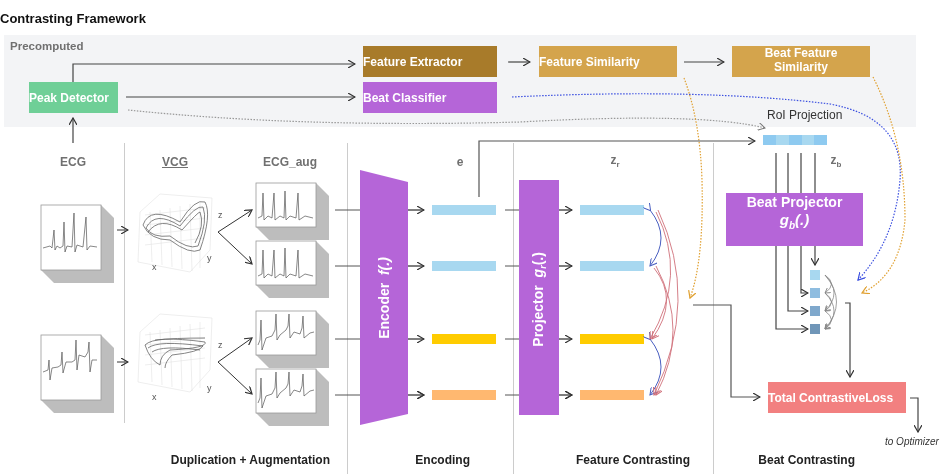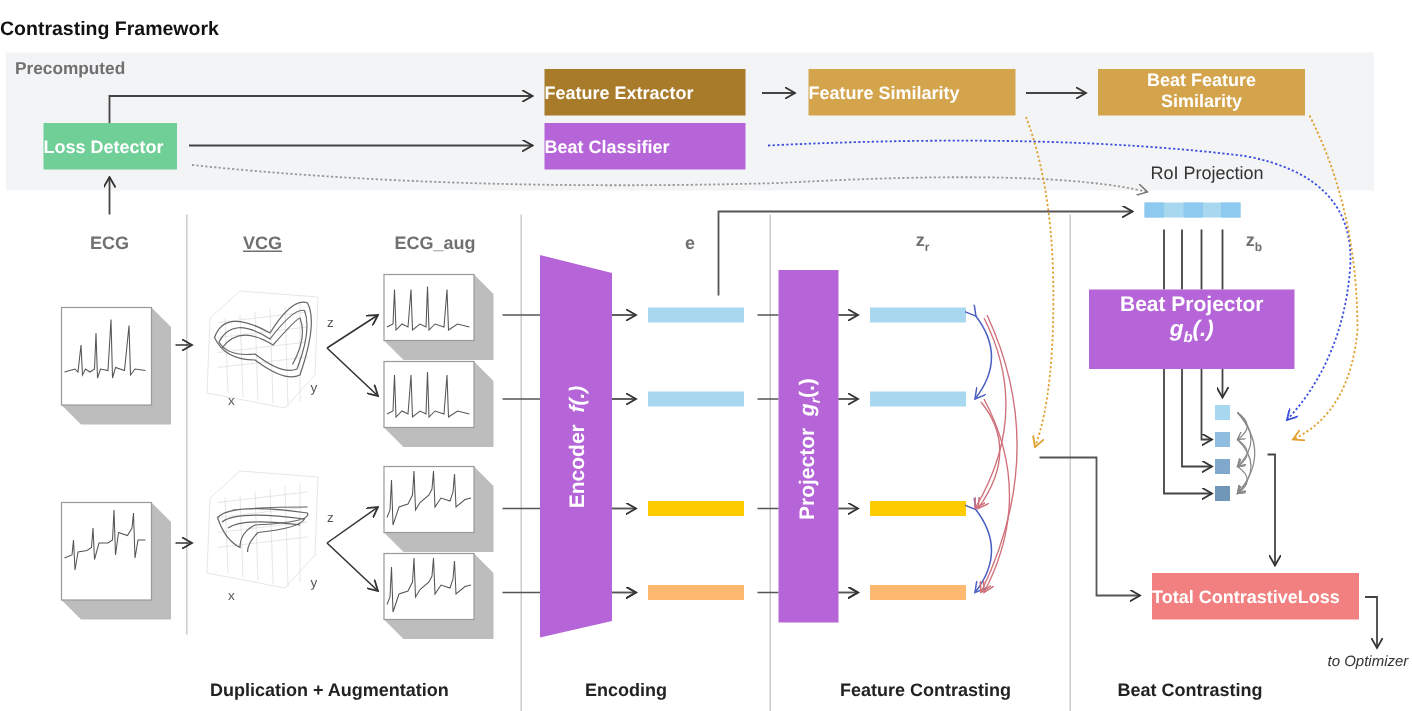--- a/index.html
+++ b/index.html
@@ -1,34 +1,34 @@
 <!DOCTYPE html>
 <html><head>
 <meta charset="utf-8">
 <style>
   html, body { margin:0; padding:0; background:#ffffff; }
   body { width:941px; height:474px; position:relative; overflow:hidden; font-family:"Liberation Sans", sans-serif; }
   .abs { position:absolute; }
   .title { left:0; width:900px; top:11px; text-align:left; font-weight:bold; font-size:13px; color:#111; }
   .precomp-label { left:10px; top:40px; font-size:11.5px; font-weight:bold; color:#707070; }
   .box { display:flex; align-items:center; text-align:center; color:#fff; font-weight:bold; font-size:12px; line-height:14px; }
-  .section-label { font-size:12px; font-weight:bold; color:#222; text-align:left; }
+  .section-label { font-size:12px; font-weight:bold; color:#222; text-align:right; }
   .col-label { font-size:12px; font-weight:bold; color:#707070; text-align:center; }
   .rot { transform:rotate(-90deg); white-space:nowrap; color:#fff; font-weight:bold; font-size:14px; }
   .italic-note { font-style:italic; font-size:10px; color:#333; }
 </style>
 </head>
 <body>
 
 <div class="abs" style="left:4px;top:35px;width:912px;height:92px;background:#f3f4f6;"></div>
 <div class="abs title">Contrasting Framework</div>
 <div class="abs precomp-label">Precomputed</div>
 
 <div class="abs box" style="left:29px;top:82px;width:89px;height:31px;background:#6fcf97;">
-    <span>Loss Detector</span>
+    <span>Peak Detector</span>
   </div>
 <div class="abs box" style="left:363px;top:46px;width:134px;height:31px;background:#a87b2a;">
     <span>Feature Extractor</span>
   </div>
 <div class="abs box" style="left:363px;top:82px;width:134px;height:31px;background:#b565d8;">
     <span>Beat Classifier</span>
   </div>
 <div class="abs box" style="left:539px;top:46px;width:138px;height:31px;background:#d4a44c;">
     <span>Feature Similarity</span>
   </div>

